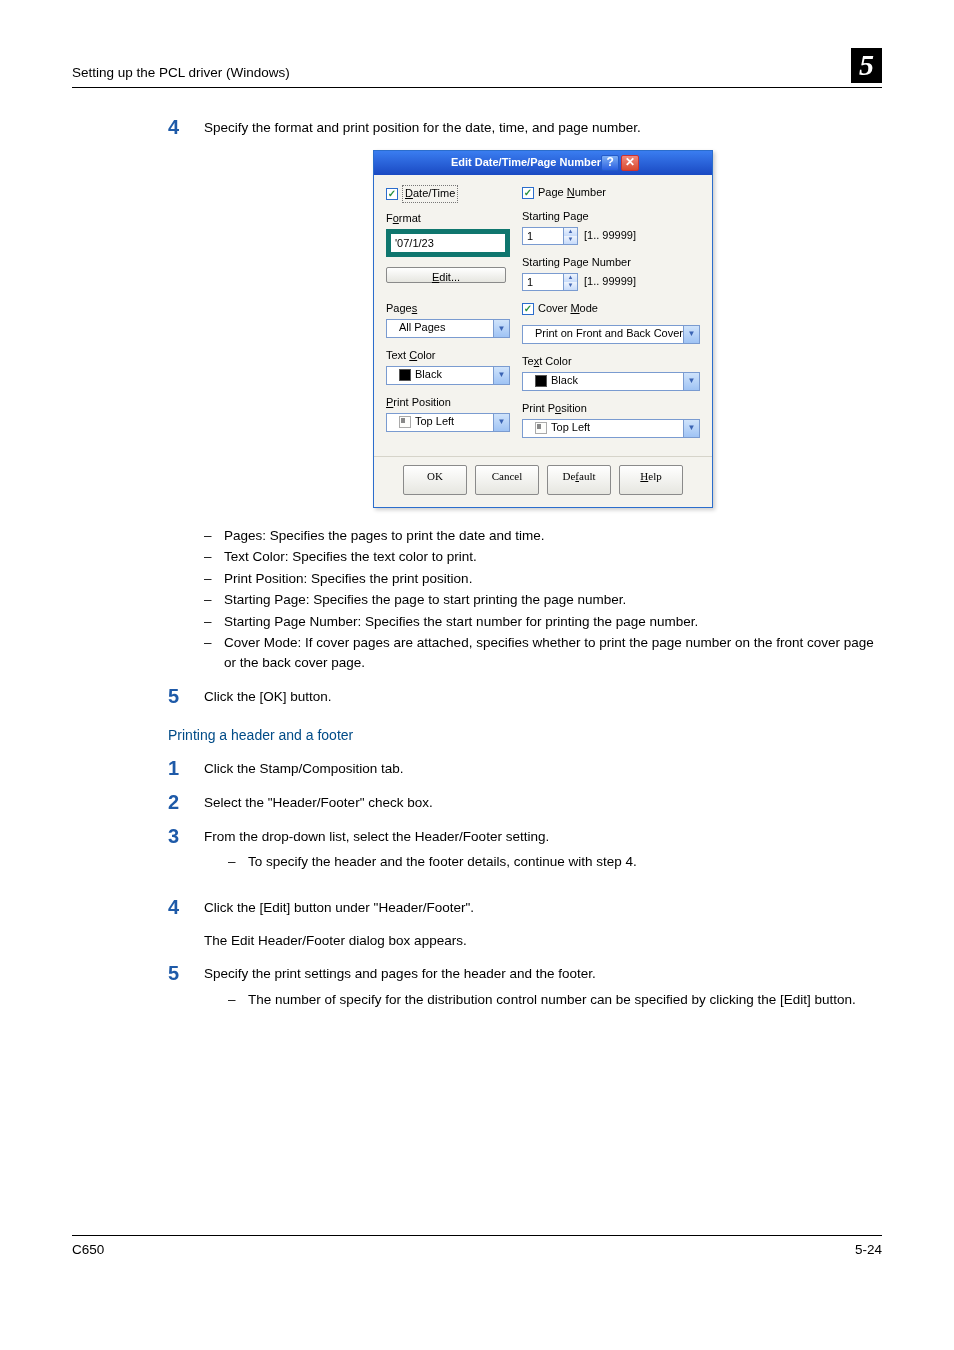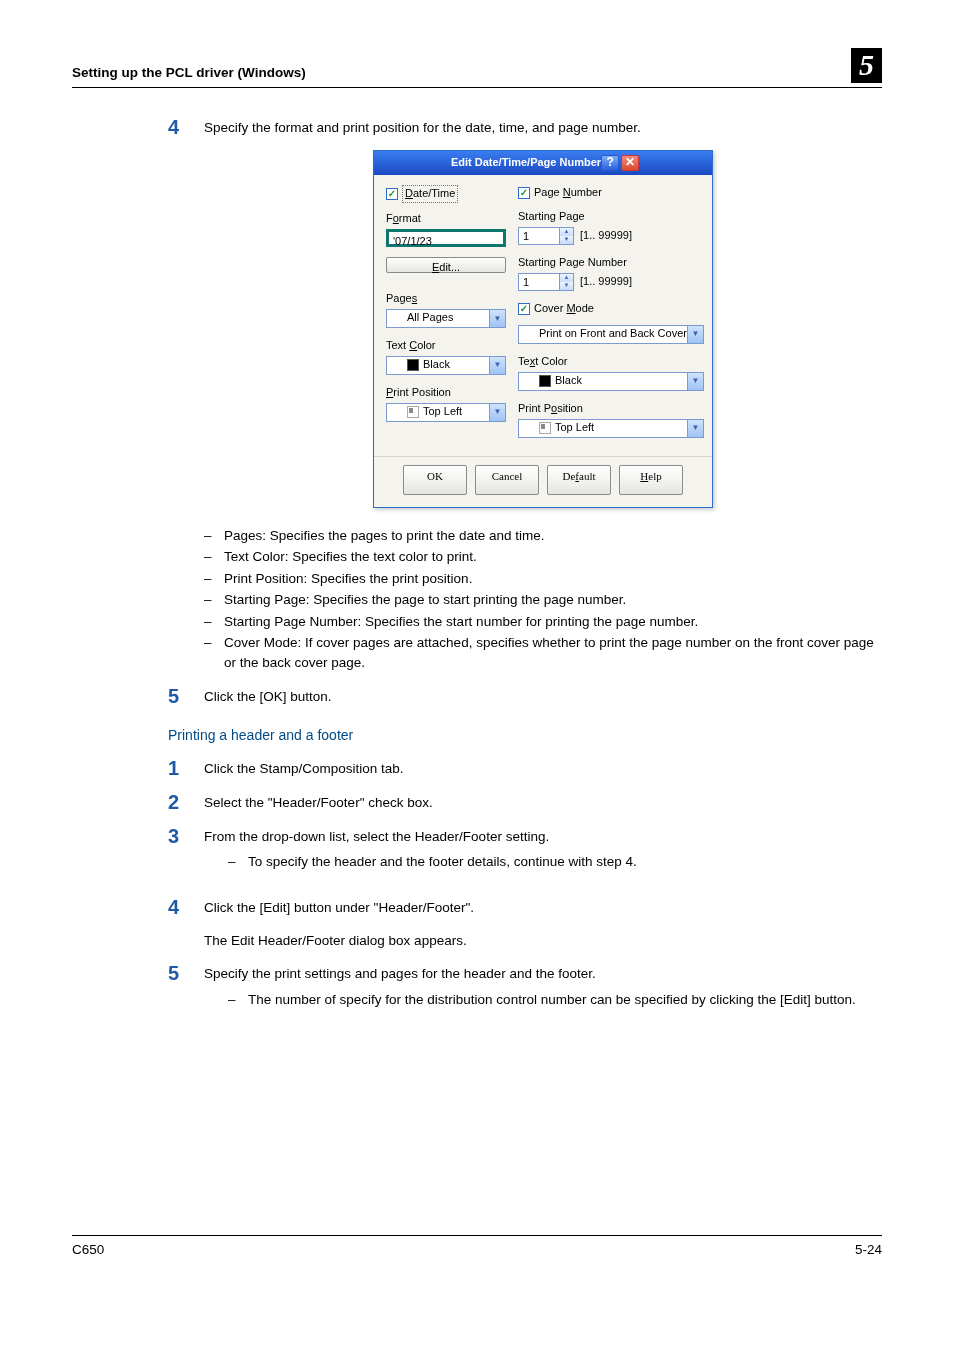--- a/index.html
+++ b/index.html
@@ -14,21 +14,21 @@
   }
   .page { padding: 48px 72px 60px 72px; min-height: 1290px; position: relative; }
   .running-head {
     display: flex;
     justify-content: space-between;
     align-items: flex-end;
     border-bottom: 1px solid #000;
     padding-bottom: 4px;
     margin-bottom: 28px;
   }
-  .running-head .title { font-size: 13.5px; font-weight: bold; }
+  .running-head .title { font-size: 13.5px; }
   .chapter-num {
     font-family: Georgia, 'Times New Roman', serif;
     font-size: 30px;
     font-style: italic;
     font-weight: bold;
     background: #000;
     color: #fff;
     padding: 0 8px 2px 8px;
     line-height: 1.1;
   }
@@ -92,21 +92,21 @@
   .chk { display: flex; align-items: center; gap: 4px; margin-bottom: 8px; }
   .chkbox {
     width: 12px; height: 12px; border: 1px solid #2b6dcc;
     background: #fff;
     display: inline-flex; align-items: center; justify-content: center;
     color: #28903e; font-size: 10px; font-weight: bold; line-height: 1;
   }
   .dotted-label { border: 1px dotted #777; padding: 0 2px; }
   .lbl { margin-bottom: 2px; }
   .txt-out {
-    width: 100%; height: 18px; border: 3px solid #0f766e;
+    width: 100%; height: 28px; border: 5px solid #0f766e;
     background: #fff; padding: 2px 4px; font-size: 11px;
   }
   .btn {
     border: 1px solid #8a8a8a;
     background: linear-gradient(to bottom, #fff, #e6e6e0);
     border-radius: 2px;
     padding: 2px 0;
     text-align: center;
     font-size: 11px;
   }
@@ -119,21 +119,21 @@
   .spin-val { flex: 1; padding: 1px 4px; }
   .spin-btns { display: flex; flex-direction: column; width: 14px; }
   .spin-b {
     flex: 1; border-left: 1px solid #7a9bd0;
     background: linear-gradient(to bottom, #eef4fd, #c7dbfa);
     font-size: 6px; text-align: center; color: #4568b4; line-height: 7px;
   }
   .ddl {
     width: 100%; height: 19px; border: 1px solid #7a9bd0;
     background: #fff; display: flex; align-items: center;
-    padding: 0 0 0 20px; font-size: 11px; justify-content: space-between;
+    padding: 0 0 0 12px; font-size: 11px; justify-content: space-between;
   }
   .ddl .swatch { width: 12px; height: 12px; background:#000; margin-right:4px; border:1px solid #555; }
   .ddl .ico {
     width: 12px; height: 12px; border: 1px solid #aaa;
     margin-right: 4px; position: relative; background:#fdfdfb;
   }
   .ddl .ico::after {
     content:""; position:absolute; left:1px; top:1px;
     width:4px; height:5px; background:#888;
   }

